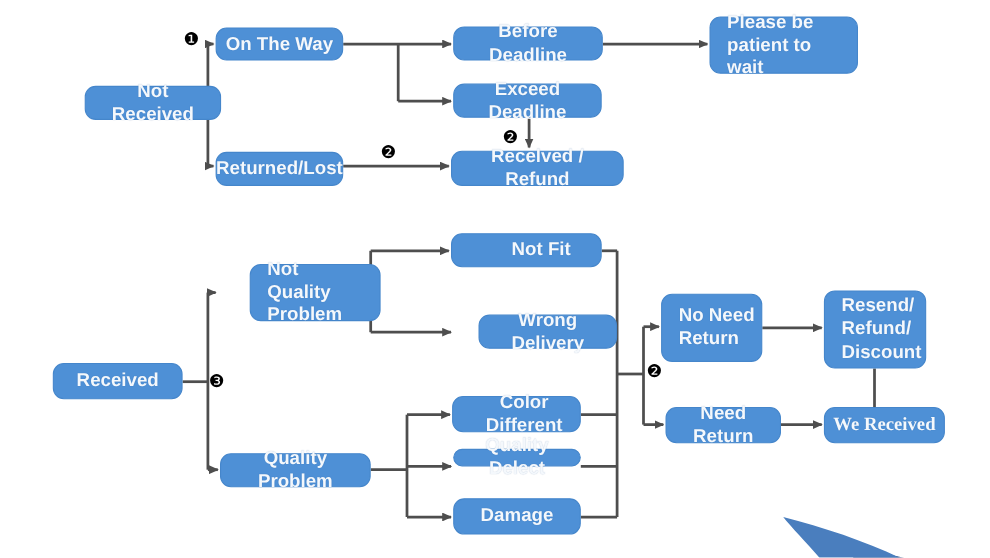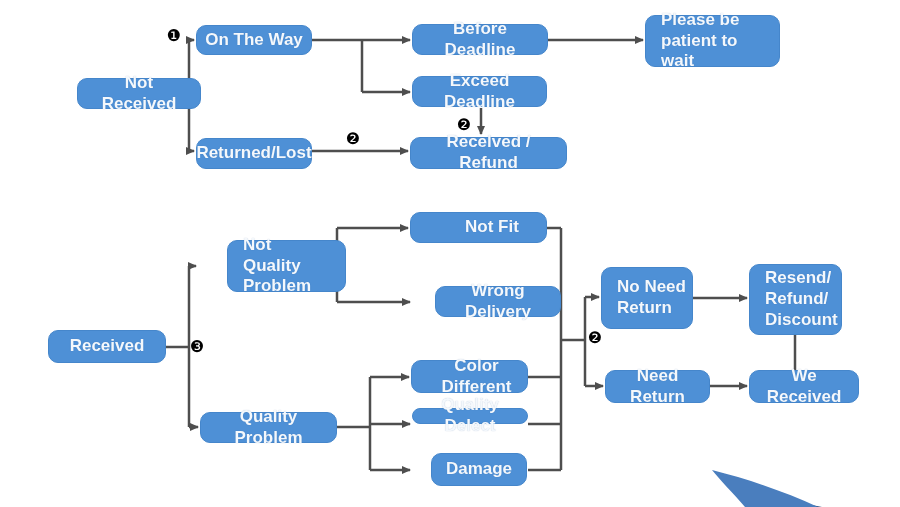--- a/index.html
+++ b/index.html
@@ -110,28 +110,28 @@
   <div class="node" style="left:410px;top:137px;width:157px;height:32px;">Recelved / Refund</div>
 
   <div class="node" style="left:48px;top:330px;width:118px;height:33px;">Received</div>
   <div class="node left wide-space" style="left:198px;top:240px;width:119px;height:52px;">Not Quality
 Problem</div>
   <div class="node" style="left:200px;top:412px;width:137px;height:31px;">Quality Problem</div>
   <div class="node" style="left:410px;top:212px;width:137px;height:31px;padding-left:33px;">Not Fit</div>
   <div class="node" style="left:412px;top:286px;width:126px;height:31px;margin-left:23px;">Wrong Delivery</div>
   <div class="node" style="left:411px;top:360px;width:117px;height:33px;padding-left:20px;">Color Different</div>
   <div class="node" style="left:412px;top:408px;width:116px;height:16px;">Quality Delect</div>
-  <div class="node" style="left:431px;top:453px;width:96px;height:33px;">Damage</div>
+  <div class="node" style="left:412px;top:453px;width:116px;height:33px;">Damage</div>
   <div class="node left" style="left:601px;top:267px;width:92px;height:62px;">No Need
 Return</div>
   <div class="node" style="left:605px;top:370px;width:105px;height:33px;">Need Return</div>
   <div class="node left" style="left:749px;top:264px;width:93px;height:71px;">Resend/
 Refund/
 Discount</div>
-  <div class="node" style="left:749px;top:370px;width:110px;height:33px;">We Received</div>
+  <div class="node" style="left:749px;top:370px;width:110px;height:33px;font-family:Liberation Serif, serif;">We Received</div>
 
   <span class="step-marker" style="left:174px;top:36px;">❶</span>
   <span class="step-marker" style="left:353px;top:139px;">❷</span>
   <span class="step-marker" style="left:464px;top:125px;">❷</span>
   <span class="step-marker" style="left:197px;top:347px;">❸</span>
   <span class="step-marker" style="left:595px;top:338px;">❷</span>
 
 </div>
 
 </body></html>

